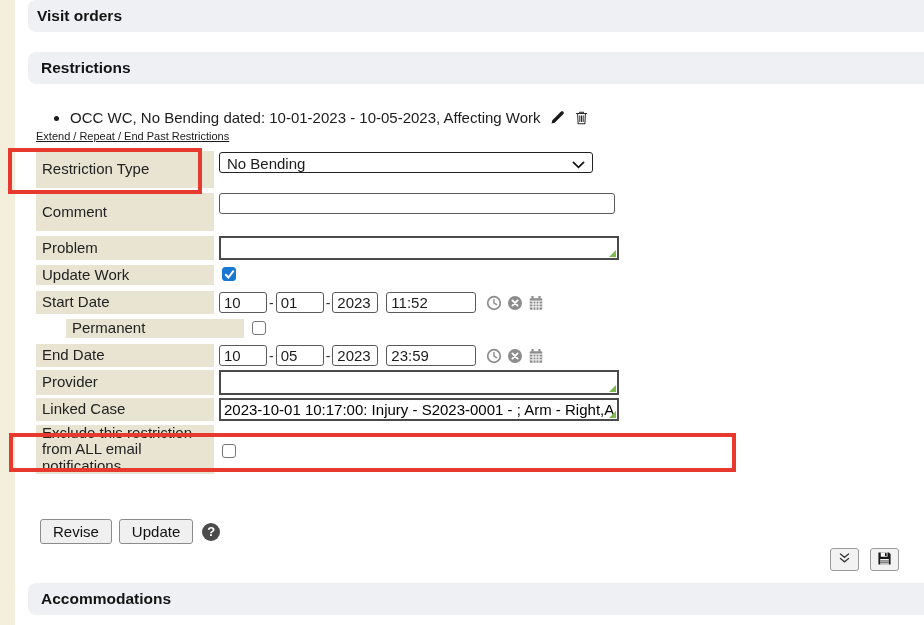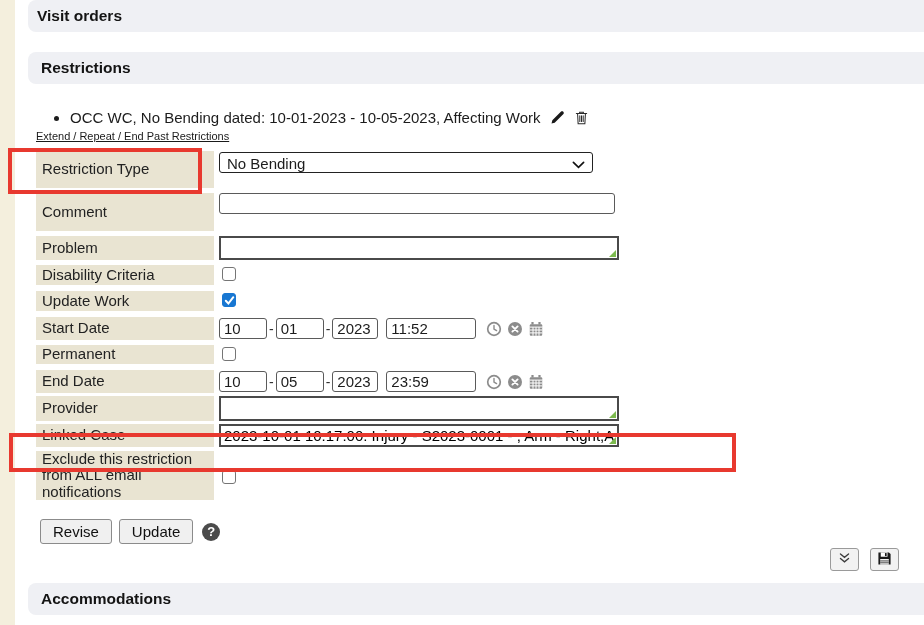--- a/index.html
+++ b/index.html
@@ -23,21 +23,21 @@
     font-size:15px;line-height:16.5px;color:#222;display:flex;align-items:center;}
   .fld{padding-left:5px;display:flex;align-items:flex-start;}
   .r-type{height:37px;}
   .r-type .fld{flex-direction:column;}
   .r-comment{height:38px;}
   .r-problem{height:24px;}
   .r-check{height:20px;margin-bottom:6px;}
   .r-occ{margin-bottom:5px;}
   .r-date{height:23px;}
   .r-date .fld{align-items:center;}
-  .r-perm{height:19px;margin-bottom:6px;}
+  .r-perm{height:19px;margin-bottom:6px;margin-left:30px;}
   .r-end{margin-bottom:3px;}
   .r-prov{height:25px;margin-bottom:3px;}
   .r-link{height:23px;margin-bottom:4px;}
   .r-excl{height:49px;margin-bottom:4px;}
   .ta-wrap{position:relative;display:inline-block;line-height:0;}
   .ta-wrap::after{content:"";position:absolute;right:3px;bottom:3px;width:0;height:0;
     border-left:7px solid transparent;border-bottom:7px solid #7cba4e;pointer-events:none;}
   textarea.ta{border:2px solid #4a4a4a;background:#fff;resize:none;overflow:hidden;
     font:15px "Liberation Sans",sans-serif;padding:1px 3px;box-sizing:border-box;display:block;}
   .ta-cat{width:400px;height:23px;}
@@ -130,28 +130,20 @@
 
     <div class="row r-problem">
       <div class="lbl">Problem</div>
       <div class="fld">
         <span class="ta-wrap">
           <textarea class="ta ta-problem" wrap="off" style=""></textarea>
         </span>
       </div>
     </div>
 
-    <div class="row r-check">
-      <div class="lbl">Disability Criteria</div>
-      <div class="fld">
-        <span class="cb">
-          
-        </span>
-      </div>
-    </div>
 
     <div class="row r-check">
       <div class="lbl">Update Work</div>
       <div class="fld">
         <span class="cb checked">
           <svg width="11" height="11" viewBox="0 0 11 11">
               <path d="M1.8 5.8l2.6 2.7L9.3 2.2" fill="none" stroke="#fff" stroke-width="2" stroke-linecap="round"></path>
             </svg>
         </span>
       </div>

